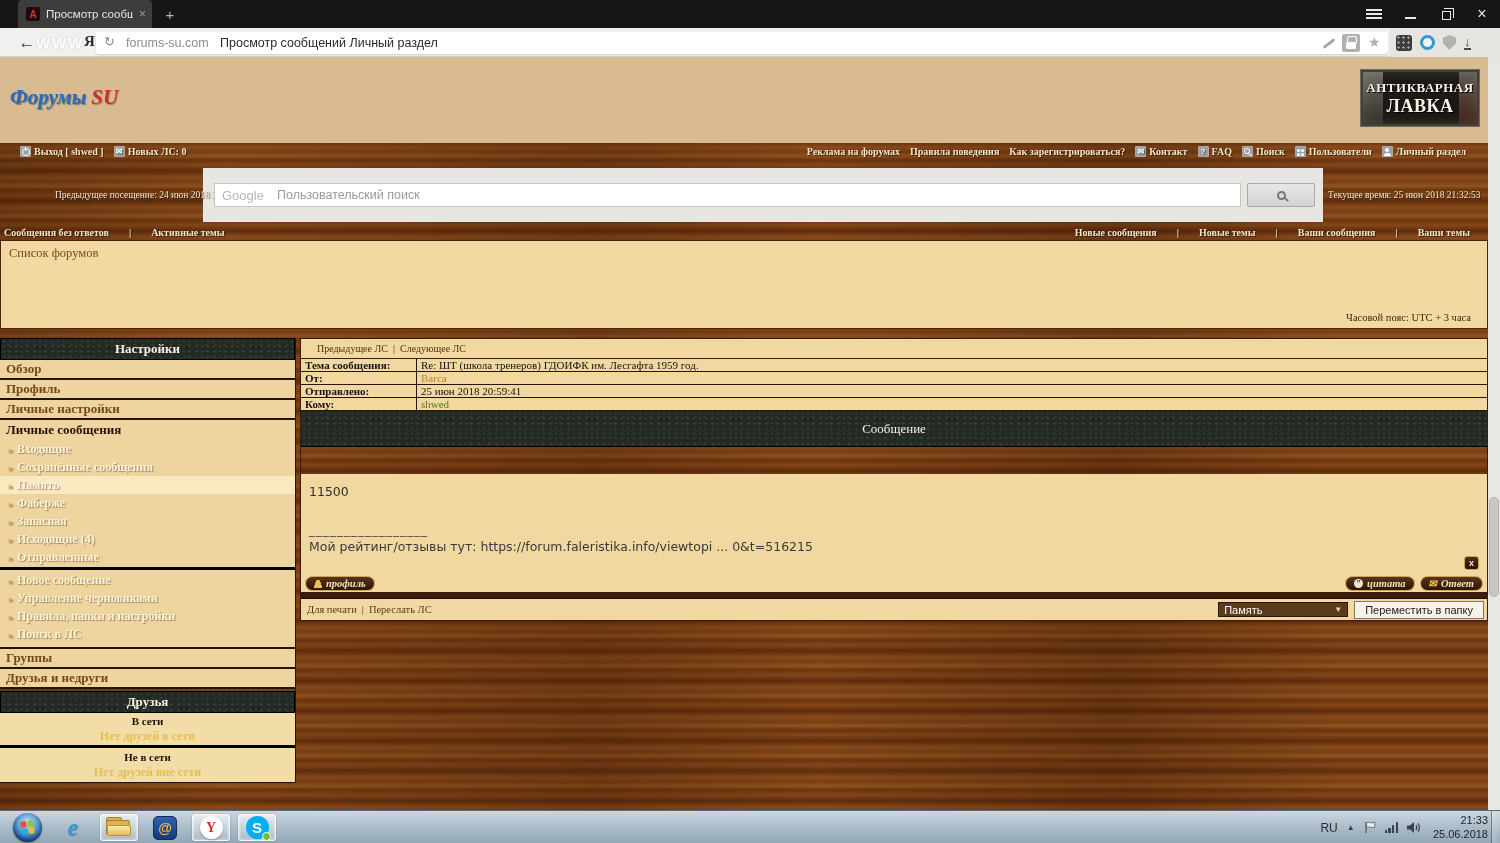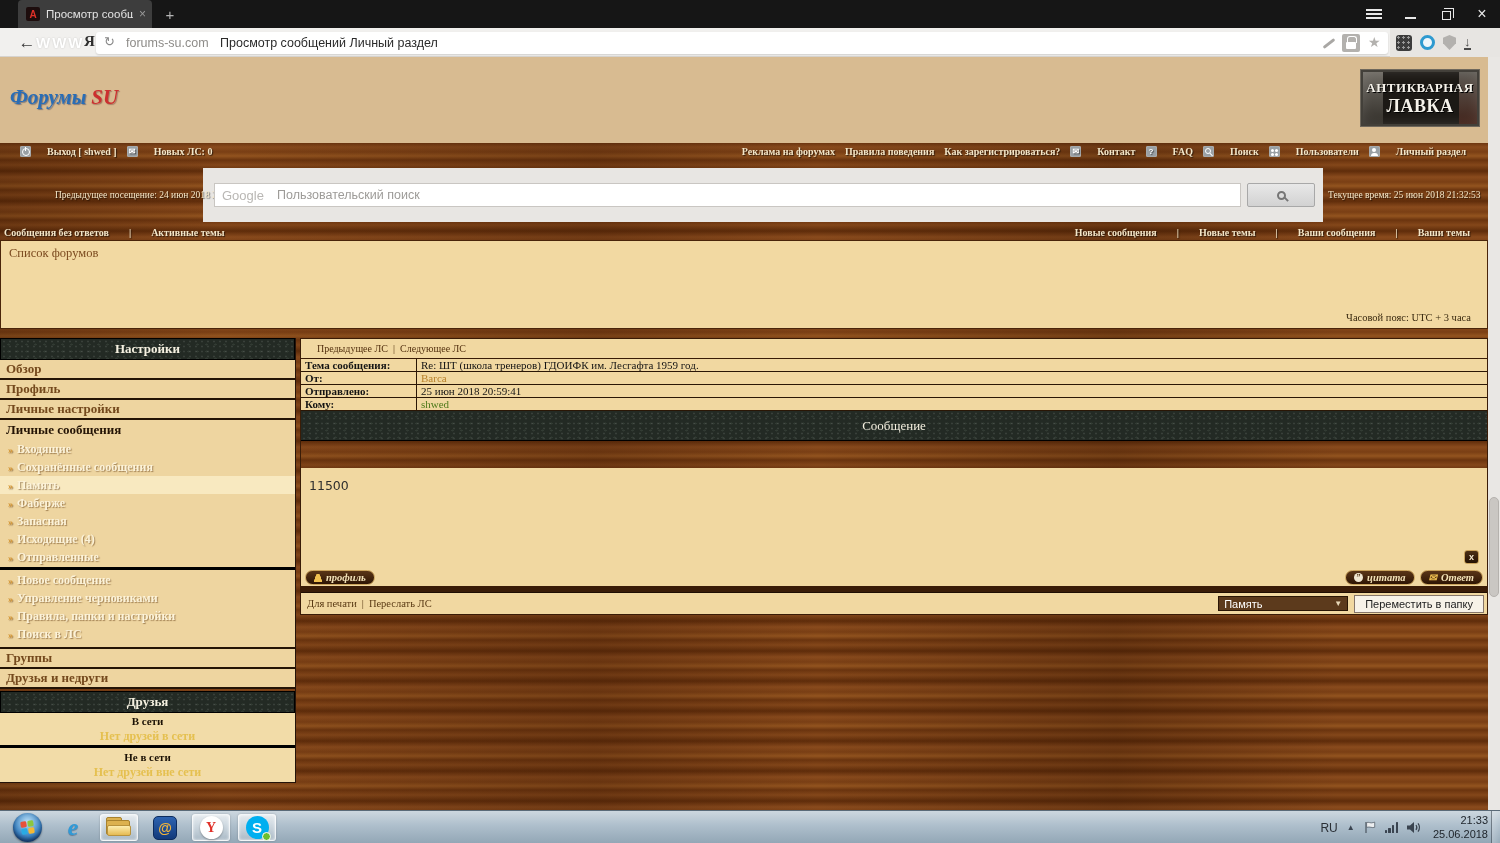--- a/index.html
+++ b/index.html
@@ -74,21 +74,21 @@
   .banner::after { content:""; position:absolute; right:2px; top:2px; bottom:2px; width:18px;
     background:linear-gradient(180deg, rgba(190,185,175,.4), rgba(150,60,40,.3)); }
   .banner span { color:#f5f2ea; font:bold 13px "Liberation Serif",serif; letter-spacing:.5px;
     text-shadow:1px 1px 0 #000; z-index:1; }
   .banner span + span { font-size:18px; }
 
   .nav1 { position:absolute; left:0; top:87px; width:1488px; height:15px; display:flex;
     justify-content:space-between; align-items:center; padding:0 22px 0 20px; }
   .nav1 .grp { display:flex; align-items:center; gap:10px; }
   .nav1 a, .nav1 .lnk { color:#f3e6c8; font:bold 10px "Liberation Serif",serif; text-decoration:none;
-    text-shadow:1px 1px 1px rgba(0,0,0,.6); display:inline-flex; align-items:center; gap:16px; white-space:nowrap; }
+    text-shadow:1px 1px 1px rgba(0,0,0,.6); display:inline-flex; align-items:center; gap:3px; white-space:nowrap; }
   .mini-ico { width:11px; height:11px; background:#9aa0a4; border-radius:2px; position:relative; flex:none;
     display:inline-flex; align-items:center; justify-content:center; color:#fff;
     font:bold 8px "Liberation Sans",sans-serif; box-shadow:inset 0 0 1px #fff; }
   .mi-search::before { content:""; position:absolute; left:2px; top:2px; width:4px; height:4px;
     border:1.4px solid #fff; border-radius:50%; }
   .mi-search::after { content:""; position:absolute; right:1px; bottom:1.5px; width:4px; height:1.4px;
     background:#fff; transform:rotate(45deg); }
   .mi-users::before { content:""; position:absolute; left:2px; top:3px; width:3px; height:3px; background:#fff;
     border-radius:50%; box-shadow:4px 0 0 #fff, 0 4px 0 #fff, 4px 4px 0 #fff; }
   .mi-person::before { content:""; position:absolute; left:3.5px; top:1.5px; width:4px; height:4px;
@@ -158,21 +158,21 @@
   .msgpanel { position:absolute; left:300px; top:281px; width:1188px; border:1px solid #3a1c07; }
   .prevnext { height:20px; background:#f1d8a1; border-bottom:1px solid #3a1c07; display:flex;
     align-items:center; gap:5px; padding-left:16px; font:10px "Liberation Serif",serif; color:#53300f; }
   .prevnext a { color:#53300f; text-decoration:none; }
   .mt-row { display:flex; height:13px; background:#f1d8a1; border-bottom:1px solid #2a1605; }
   .mt-label { width:116px; flex:none; border-right:1px solid #2a1605; font:bold 11px "Liberation Serif",serif;
     color:#141414; padding-left:4px; display:flex; align-items:center; }
   .mt-value { font:11px "Liberation Serif",serif; color:#141414; padding-left:4px; display:flex; align-items:center; }
   .val-orange { color:#b9822c; }
   .val-green { color:#4e7a1a; }
-  .msg-header { height:30px; display:flex; align-items:center; justify-content:center;
+  .msg-header { height:36px; display:flex; align-items:center; justify-content:center;
     font:13px "Liberation Serif",serif; border-bottom:1px solid #000; }
   .msg-body { position:relative; height:101px; background:#f1d8a1; padding:10px 8px 0 8px;
     font:12.5px "DejaVu Sans","Liberation Sans",sans-serif; color:#2e2e2e;margin-top:27px; }
   .sig { margin-top:24px; color:#3a3a3a; }
   .sig-line { font-size:12px; letter-spacing:1px; color:#4a4a4a; }
   .sig-row { margin-top:2px; }
   .sig-link { color:#3a3a3a; text-decoration:none; }
   .xbtn { position:absolute; right:8px; bottom:5px; width:15px; height:14px;
     background:linear-gradient(#4c3category,#2a1605); background:linear-gradient(#4c3016,#241103);
     border:1px solid #caa35c; border-radius:3px; color:#f5ead0; font:bold 9px "Liberation Sans",sans-serif;
@@ -472,20 +472,25 @@
         <div class="mt-label">Отправлено:</div>
         <div class="mt-value">25 июн 2018 20:59:41</div>
       </div>
       <div class="mt-row">
         <div class="mt-label">Кому:</div>
         <div class="mt-value val-green">shwed</div>
       </div>
       <div class="msg-header marble">Сообщение</div>
       <div class="msg-body">
         <div>11500</div>
+        <div class="sig">
+          <div class="sig-line">_________________</div>
+          <div class="sig-row"><span>Мой рейтинг/отзывы тут:</span>
+            <a class="sig-link">https://forum.faleristika.info/viewtopi ... 0&amp;t=516215</a></div>
+        </div>
         <div class="xbtn">x</div>
       </div>
       <div class="btnrow">
         <button class="fbtn">
           <span class="icon-person"></span>
           <span>профиль</span>
         </button>
         <div class="btngrp">
           <button class="fbtn">
             <span class="icon-badge">”</span>

